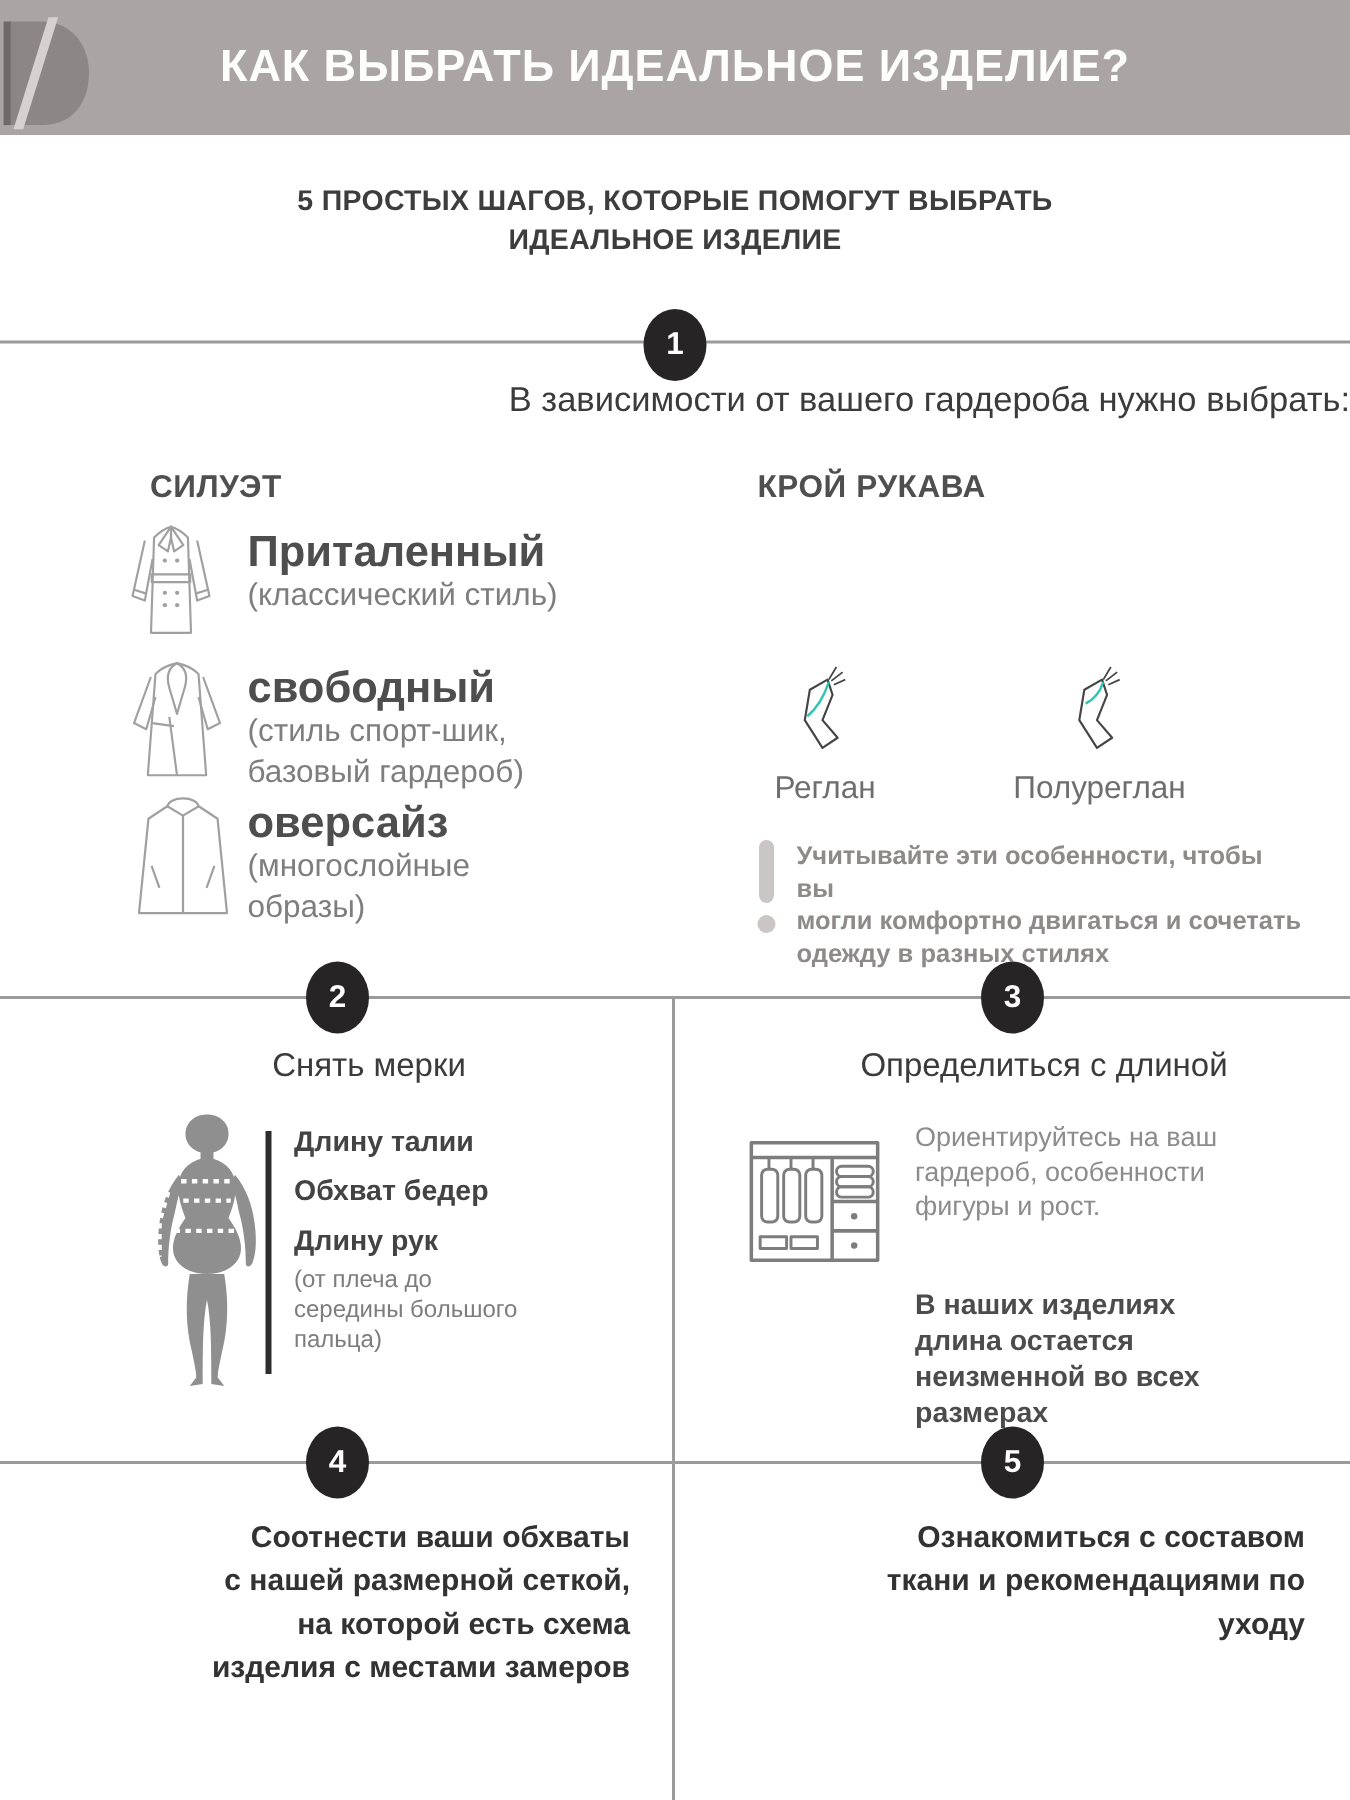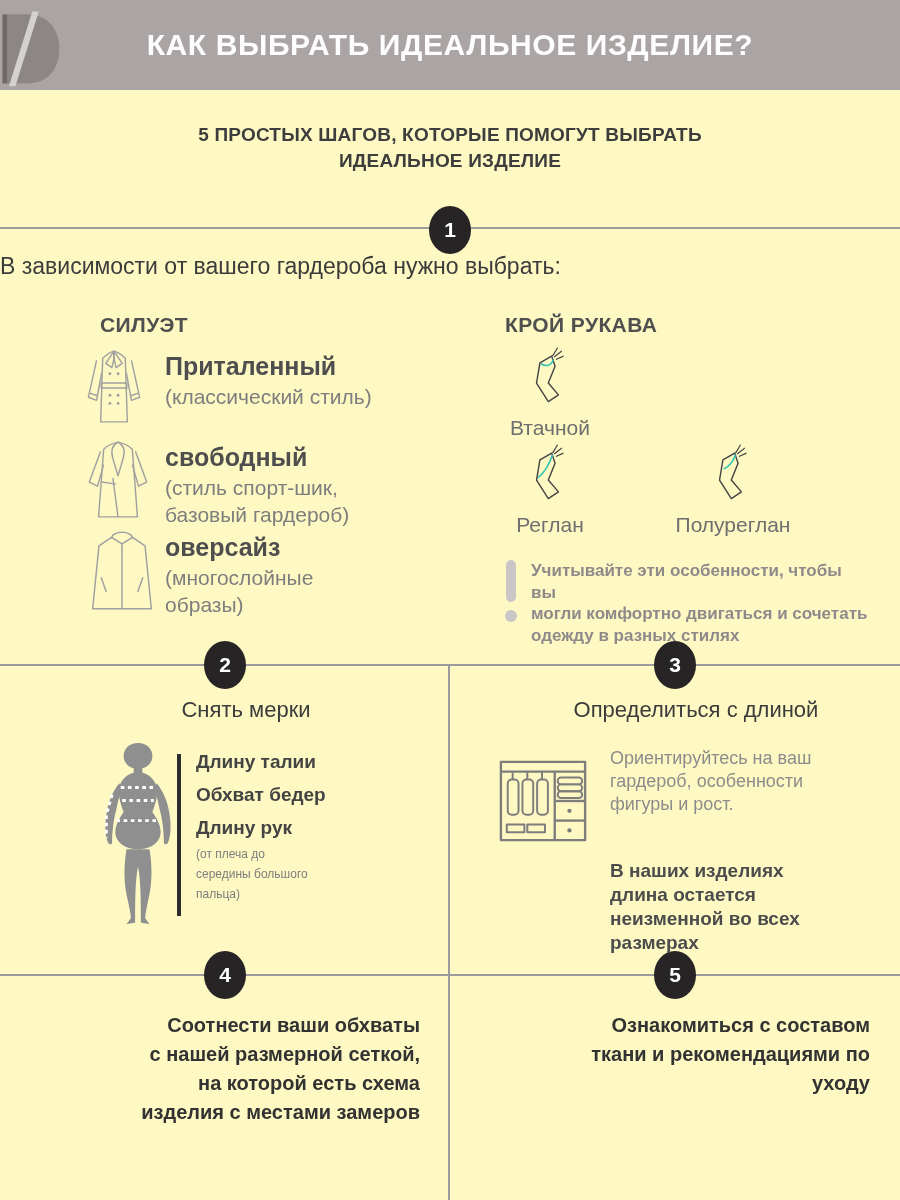--- a/index.html
+++ b/index.html
@@ -1,19 +1,19 @@
 <!DOCTYPE html>
 <html><head>
 <meta charset="utf-8">
 <style>
   * { margin:0; padding:0; box-sizing:border-box; }
   html,body { background:#e9e9e9; }
   .page {
     position:relative; width:900px; height:1200px; margin:0 auto;
-    background:#fef9c3; overflow:hidden;
+    background:#ffffff; overflow:hidden;
     font-family:"Liberation Sans", sans-serif; color:#3c3c3c;
   }
   
   .header { position:absolute; left:0; top:0; width:900px; height:90px; background:#aba4a4; }
   .logo { position:absolute; left:0; top:5px; width:72px; height:84px; }
   .header-title {
     position:absolute; left:0; top:0; width:100%; height:90px;
     display:flex; align-items:center; justify-content:center;
     font-size:30px; font-weight:bold; color:#fdfdfd; letter-spacing:0.6px;
   }
@@ -29,30 +29,30 @@
   .vline { position:absolute; left:448px; top:664px; width:2px; height:536px; background:#9b9b9b; }
   .step-circle {
     position:absolute; width:42px; height:48px; border-radius:50%;
     background:#262424; color:#ffffff; font-size:21px; font-weight:bold;
     display:flex; align-items:center; justify-content:center;
   }
   .c1 { left:429px; top:206px; }
   .c2 { left:204px; top:641px; } .c3 { left:654px; top:641px; }
   .c4 { left:204px; top:951px; } .c5 { left:654px; top:951px; }
   .step1-heading {
-    position:absolute; left:0; top:253px; width:900px; text-align:left;
+    position:absolute; left:0; top:253px; width:900px; text-align:right;
     font-size:23px; color:#3b3b3b;
   }
   .col-heading { position:absolute; font-size:21px; font-weight:bold; color:#4f4f4f; letter-spacing:0.4px; }
   .sil-heading { left:100px; top:313px; }
   .slv-heading { left:505px; top:313px; }
   
   .sil-row { position:absolute; left:80px; width:360px; }
   .sil-row .coat { position:absolute; left:2px; top:0; }
-  .sil-name { position:absolute; left:85px; top:6px; font-size:25px; font-weight:bold; color:#4e4e4e; }
+  .sil-name { position:absolute; left:85px; top:6px; font-size:29px; font-weight:bold; color:#4e4e4e; }
   .sil-desc { position:absolute; left:85px; top:37px; font-size:21px; color:#7e7e7e; line-height:27px; white-space:pre-line; }
   .row-a { top:346px; } .row-b { top:437px; } .row-c { top:527px; }
   
   .slv-cell { position:absolute; width:170px; text-align:center; }
   .slv-cell svg { display:inline-block; }
   .slv-label { margin-top:2px; font-size:21px; color:#6e6e6e; }
   .s1 { left:465px; top:346px; } .s2 { left:648px; top:346px; }
   .s3 { left:465px; top:443px; } .s4 { left:648px; top:443px; }
   
   .note-icon { position:absolute; left:503px; top:560px; }
@@ -64,21 +64,21 @@
   .step2-heading, .step3-heading {
     position:absolute; top:697px; width:492px; text-align:center;
     font-size:22px; color:#3b3b3b;
   }
   .step2-heading { left:0; } .step3-heading { left:450px; }
   
   .mannequin { position:absolute; left:92px; top:740px; }
   .measure-bar { position:absolute; left:177px; top:754px; width:4px; height:162px; background:#2d2d2d; }
   .measure-list { position:absolute; left:196px; top:751px; width:210px; }
   .measure-item { font-size:19px; font-weight:bold; color:#434343; margin-bottom:11px; }
-  .measure-note { font-size:12px; color:#7d7d7d; line-height:20px; margin-top:-6px; white-space:pre-line; }
+  .measure-note { font-size:16px; color:#7d7d7d; line-height:20px; margin-top:-6px; white-space:pre-line; }
   
   .wardrobe { position:absolute; left:496px; top:754px; }
   .step3-text {
     position:absolute; left:610px; top:747px; width:250px;
     font-size:18px; color:#8c8c8c; line-height:23px; white-space:pre-line;
   }
   .step3-bold {
     position:absolute; left:610px; top:835px; width:250px;
     font-size:19px; font-weight:bold; color:#4c4c4c; line-height:24px; white-space:pre-line;margin-top:24px;
   }
@@ -165,32 +165,20 @@
       <path d="M24,10 L12,18 L6,78 L62,78 L56,18 L44,10 L34,16 Z"></path>
       <path d="M34,16 L34,78"></path>
       <path d="M14,48 L19,62"></path>
       <path d="M54,48 L49,62"></path>
     </svg>
     <div class="sil-name">оверсайз</div>
     <div class="sil-desc">(многослойные
 образы)</div>
   </div>
 
-  <div class="slv-cell s1">
-    <svg width="58" height="64" viewBox="0 0 60 76" fill="none" stroke="#454545" stroke-width="1.7" stroke-linejoin="round">
-      <g stroke-width="1.4">
-        <path d="M33,12 L39,2"></path>
-          <path d="M35,13 L44,6"></path>
-          <path d="M37,16 L46,12"></path>
-      </g>
-      <path d="M32,12 L18,20 L14,44 L28,66 L40,58 L28,44 L36,24 Z"></path>
-      <path d="M19,21 Q30,27 34,16" stroke="#2fc4b2" stroke-width="1.9"></path>
-    </svg>
-    <div class="slv-label">Втачной</div>
-  </div>
   <div class="slv-cell s3">
     <svg width="58" height="64" viewBox="0 0 60 76" fill="none" stroke="#454545" stroke-width="1.7" stroke-linejoin="round">
       <g stroke-width="1.4">
         <path d="M33,12 L39,2"></path>
           <path d="M35,13 L44,6"></path>
           <path d="M37,16 L46,12"></path>
       </g>
       <path d="M32,12 L18,20 L14,44 L28,66 L40,58 L28,44 L36,24 Z"></path>
       <path d="M16,41 Q27,32 33,14" stroke="#2fc4b2" stroke-width="1.9"></path>
     </svg>

